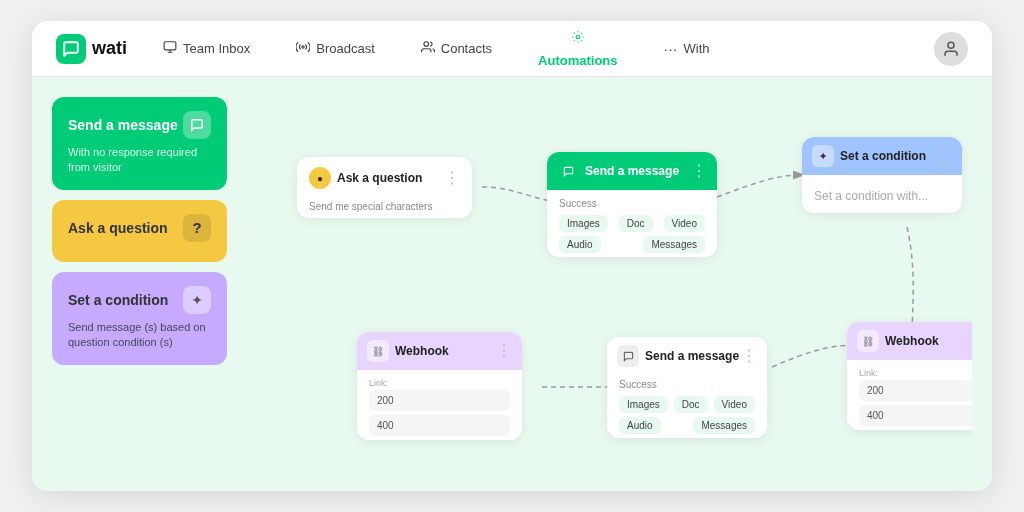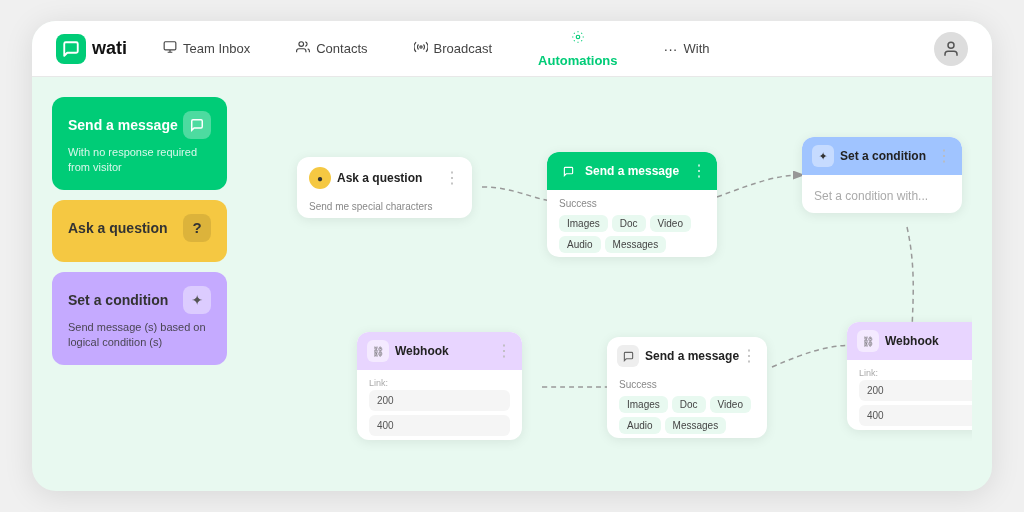--- a/index.html
+++ b/index.html
@@ -11,21 +11,21 @@
       justify-content: center;
       min-height: 100vh;
       width: 1024px;
       height: 512px;
       overflow: hidden;
     }
     .app-container {
       width: 960px;
       height: 470px;
       background: #e8f9f0;
-      border-radius: 24px;
+      border-radius: 15px;
       display: flex;
       flex-direction: column;
       overflow: hidden;
       box-shadow: 0 4px 30px rgba(0,0,0,0.1);
     }
     
     .navbar {
       background: white;
       border-radius: 16px 16px 0 0;
       display: flex;
@@ -214,20 +214,21 @@
     .node-label-text {
       font-size: 10px;
       color: #888;
       margin-bottom: 6px;
     }
     .node-tag-row {
       display: flex;
       gap: 4px;
       flex-wrap: wrap;
       margin-bottom: 4px;
+      justify-content: space-between;
     }
     .node-tag {
       background: #e8f9f0;
       border-radius: 6px;
       padding: 3px 8px;
       font-size: 10px;
       color: #444;
     }
     .node-field {
       background: #f5f5f5;
@@ -294,35 +295,35 @@
           <svg width="14" height="14" viewBox="0 0 24 24" fill="none" stroke="currentColor" stroke-width="2">
               <rect x="2" y="3" width="20" height="14" rx="2"></rect>
               <path d="M8 21h8M12 17v4"></path>
             </svg>
         </span>
         <span>Team Inbox</span>
       </div>
       <div class="nav-item">
         <span class="nav-icon">
           <svg width="14" height="14" viewBox="0 0 24 24" fill="none" stroke="currentColor" stroke-width="2">
+              <circle cx="12" cy="12" r="2"></circle>
+              <path d="M16.24 7.76a6 6 0 0 1 0 8.49M7.76 16.24a6 6 0 0 1 0-8.49M20.49 3.51a12 12 0 0 1 0 16.97M3.51 20.49a12 12 0 0 1 0-16.97"></path>
+            </svg>
+        </span>
+        <span>Broadcast</span>
+      </div>
+      <div class="nav-item">
+        <span class="nav-icon">
+          <svg width="14" height="14" viewBox="0 0 24 24" fill="none" stroke="currentColor" stroke-width="2">
               <path d="M17 21v-2a4 4 0 0 0-4-4H5a4 4 0 0 0-4 4v2"></path>
               <circle cx="9" cy="7" r="4"></circle>
               <path d="M23 21v-2a4 4 0 0 0-3-3.87M16 3.13a4 4 0 0 1 0 7.75"></path>
             </svg>
         </span>
         <span>Contacts</span>
-      </div>
-      <div class="nav-item">
-        <span class="nav-icon">
-          <svg width="14" height="14" viewBox="0 0 24 24" fill="none" stroke="currentColor" stroke-width="2">
-              <circle cx="12" cy="12" r="2"></circle>
-              <path d="M16.24 7.76a6 6 0 0 1 0 8.49M7.76 16.24a6 6 0 0 1 0-8.49M20.49 3.51a12 12 0 0 1 0 16.97M3.51 20.49a12 12 0 0 1 0-16.97"></path>
-            </svg>
-        </span>
-        <span>Broadcast</span>
       </div>
       <div class="nav-item active">
         <span class="nav-icon">
           <svg width="14" height="14" viewBox="0 0 24 24" fill="none" stroke="#00cc77" stroke-width="2">
               <circle cx="12" cy="12" r="3"></circle>
               <path d="M19.07 4.93l-1.41 1.41M4.93 4.93l1.41 1.41M19.07 19.07l-1.41-1.41M4.93 19.07l1.41-1.41M12 2v2M12 20v2M2 12h2M20 12h2"></path>
             </svg>
         </span>
         <span style="color:#00cc77;font-weight:700">Automations</span>
       </div>
@@ -360,21 +361,21 @@
           <span class="component-card-title">Ask a question</span>
           <div class="component-card-icon" style="font-weight:700;font-size:15px;">?</div>
         </div>
       </div>
 
       <div class="component-card purple">
         <div class="component-card-header">
           <span class="component-card-title">Set a condition</span>
           <div class="component-card-icon">✦</div>
         </div>
-        <div class="component-card-desc">Send message (s) based on logical condition (s)</div>
+        <div class="component-card-desc">Send message (s) based on question condition (s)</div>
       </div>
     </div>
 
     <div class="canvas-area">
 
       <svg class="arrows-svg">
 
         <path class="dashed-arrow" d="M 235,90 C 270,90 290,105 315,105" marker-end="url(#arrowhead)"></path>
 
         <path class="dashed-arrow" d="M 470,100 C 510,85 530,78 555,78" marker-end="url(#arrowhead)"></path>

